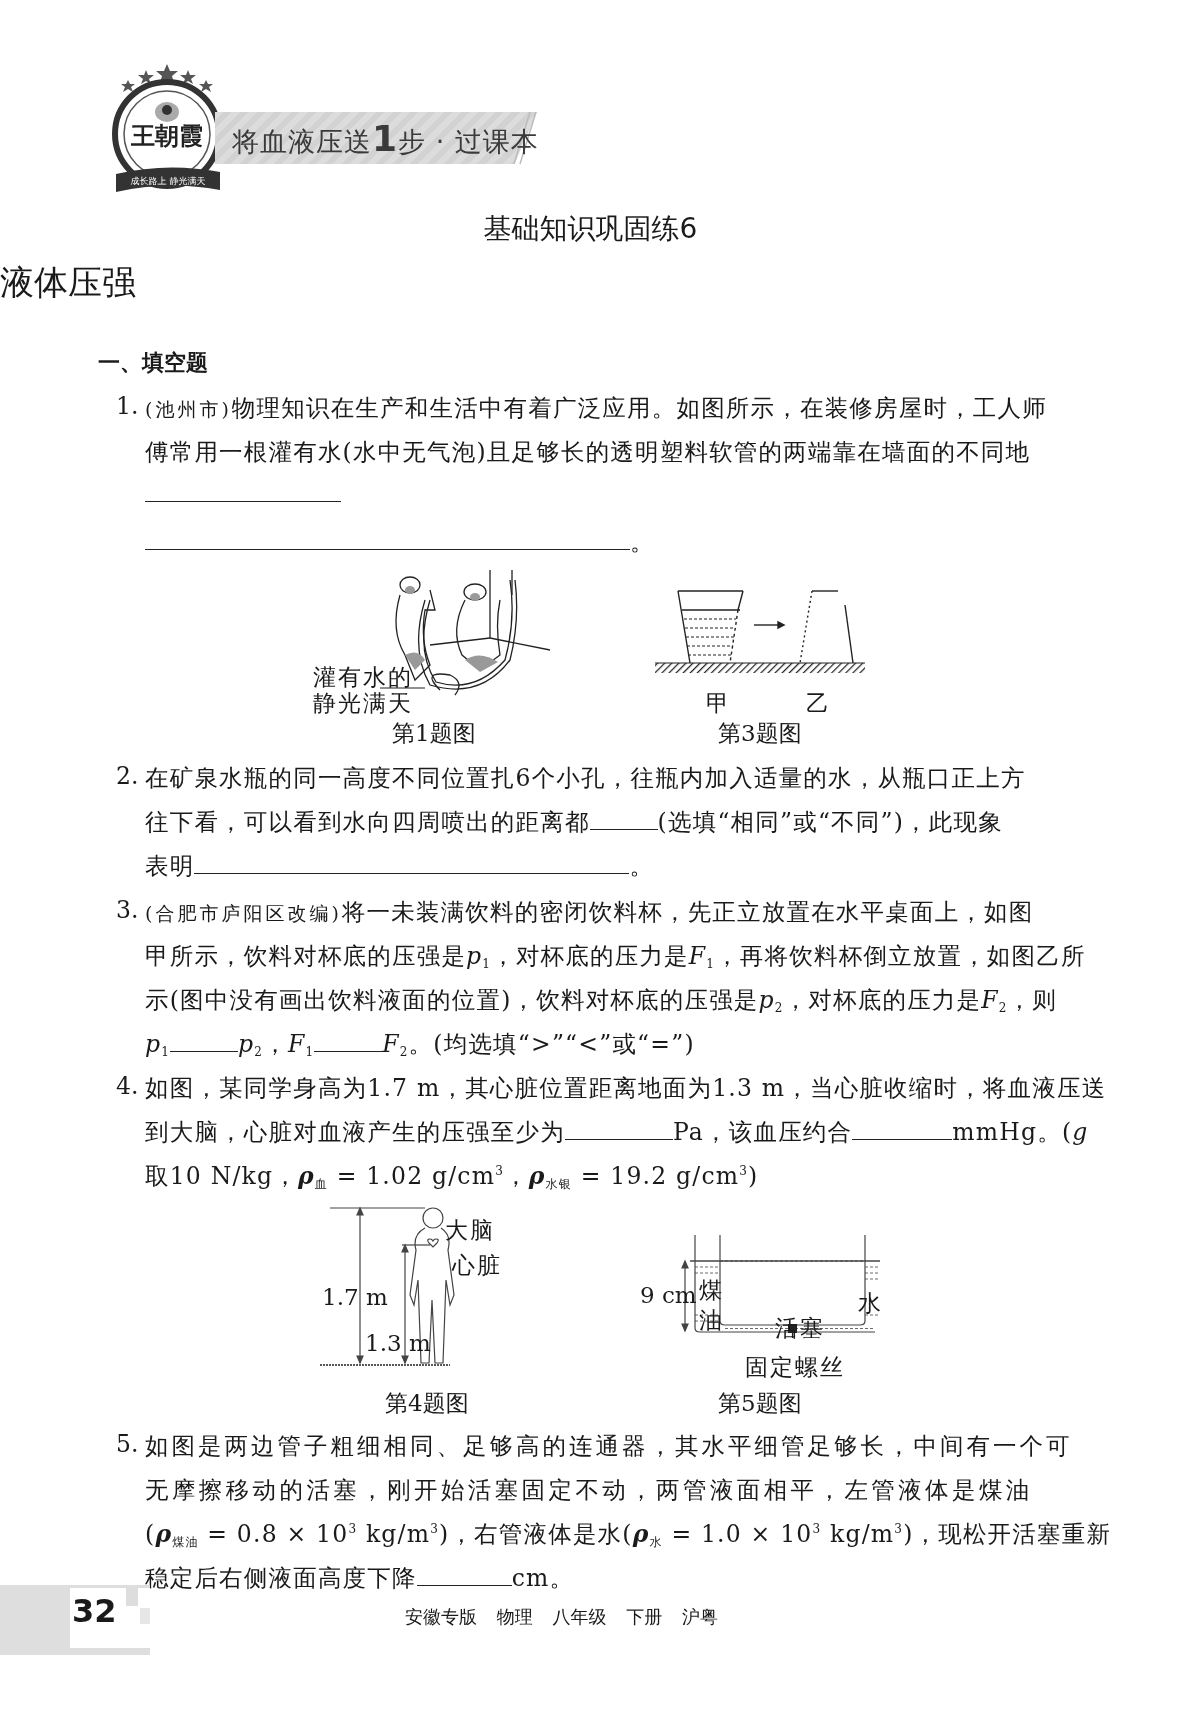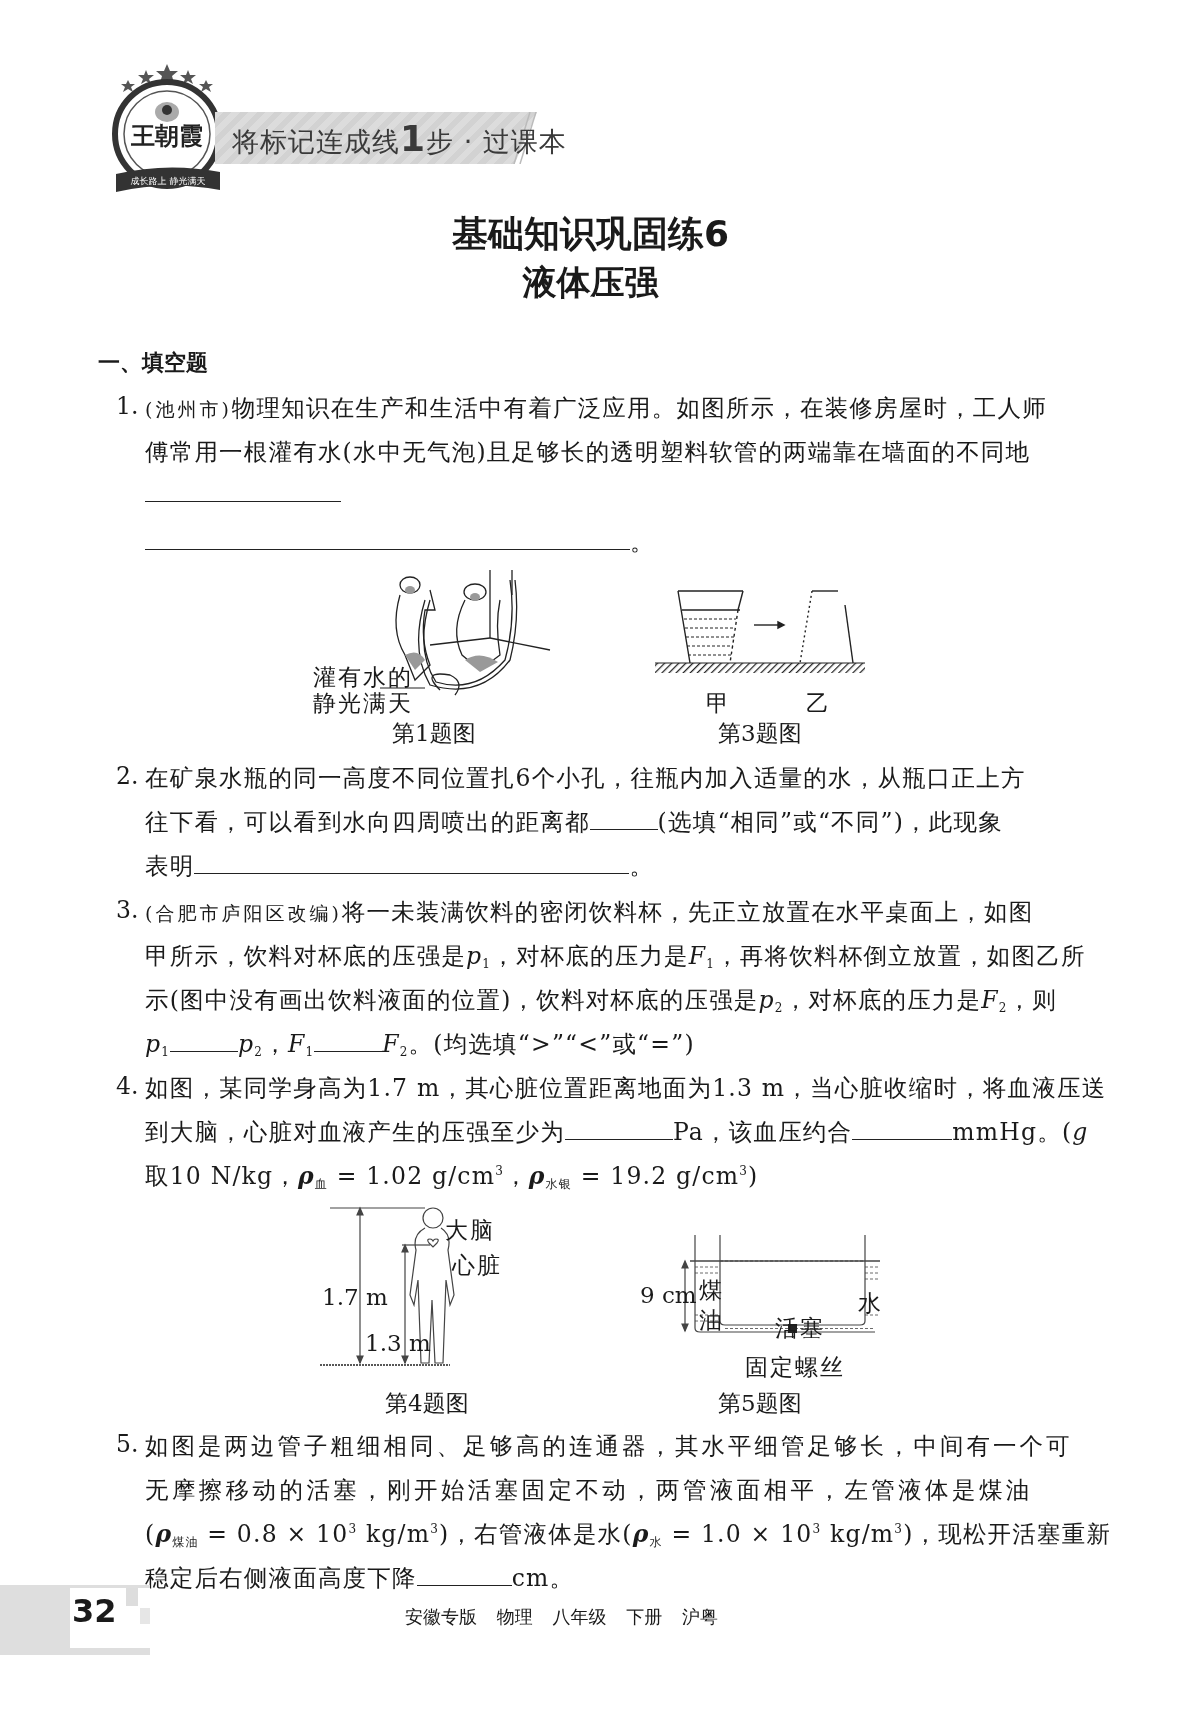--- a/index.html
+++ b/index.html
@@ -11,23 +11,23 @@
   .logo { left:108px; top:62px; width:118px; height:138px; }
   .banner { left:215px; top:112px; width:322px; height:52px;
             background:repeating-linear-gradient(135deg,#dcdcdc 0 6px,#d2d2d2 6px 12px);
             clip-path:polygon(0 0,100% 0,93% 100%,0 100%); }
   .banner-text { left:232px; top:118px; font-family:"DejaVu Sans","Liberation Sans",sans-serif;
                  font-size:27px; color:#3a3a3a; letter-spacing:1px; white-space:nowrap; }
   .banner-text b { font-size:36px; color:#3a3a3a; }
   .stripes { left:508px; top:112px; width:30px; height:52px; }
 
   .title1 { left:0; width:1181px; top:210px; text-align:center;
-            font-family:"DejaVu Sans","Liberation Sans",sans-serif; font-size:36px; font-weight:bold; }
-  .title2 { left:0; width:1181px; top:260px; text-align:center;
-            font-family:"DejaVu Sans","Liberation Sans",sans-serif; font-size:34px; font-weight:700; }
+            font-family:"DejaVu Sans","Liberation Sans",sans-serif; font-size:28px; font-weight:normal; }
+  .title2 { left:0; width:1181px; top:260px; text-align:left;
+            font-family:"DejaVu Sans","Liberation Sans",sans-serif; font-size:34px; font-weight:400; }
 
   .section { left:98px; top:348px; font-family:"DejaVu Sans","Liberation Sans",sans-serif;
              font-size:22px; font-weight:bold; }
 
   .line { position:absolute; left:145px; font-size:23.5px; white-space:nowrap; letter-spacing:1.2px;text-align:right; }
   .num { position:absolute; left:116px; font-size:23.5px; }
   .small { font-size:19px; letter-spacing:3px; }
   .blank { display:inline-block; border-bottom:1.6px solid #222; vertical-align:baseline; height:1px; }
   .sub { font-size:12px; vertical-align:-4px; }
   .sup { font-size:12px; vertical-align:9px; }
@@ -63,21 +63,21 @@
   <text x="59" y="82" text-anchor="middle" font-size="24" font-family="DejaVu Serif, serif" fill="#222" font-weight="bold">王朝霞</text>
   <path d="M8,112 Q59,100 112,110 L112,128 Q59,118 8,130 Z" fill="#333"></path>
   <text x="60" y="122" text-anchor="middle" font-size="9" fill="#fff" font-family="DejaVu Sans, sans-serif">成长路上 静光满天</text>
 </svg>
 <div class="abs banner"></div>
 <svg class="abs stripes" viewBox="0 0 30 52">
   <line x1="22" y1="0" x2="6" y2="52" stroke="#bbb" stroke-width="1.5"></line>
   <line x1="28" y1="0" x2="12" y2="52" stroke="#bbb" stroke-width="1.5"></line>
 </svg>
 <div class="abs banner-text">
-  <span>将标记连成线</span><b>1</b><span>步 · 过课本</span>
+  <span>将血液压送</span><b>1</b><span>步 · 过课本</span>
 </div>
 
 <div class="abs title1">基础知识巩固练6</div>
 <div class="abs title2">液体压强</div>
 <div class="abs section">一、填空题</div>
 
 <div>
   <span class="num" style="top:392px">1.</span>
   <div class="line" style="top:392px"><span class="small">(池州市)</span><span>物理知识在生产和生活中有着广泛应用。如图所示，在装修房屋时，工人师</span></div>
   <div class="line" style="top:436px">傅常用一根灌有水(水中无气泡)且足够长的透明塑料软管的两端靠在墙面的不同地</div>

